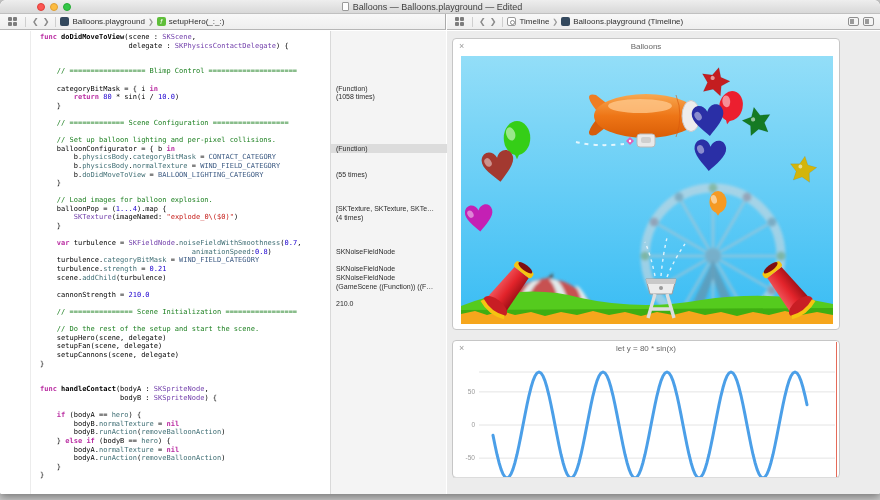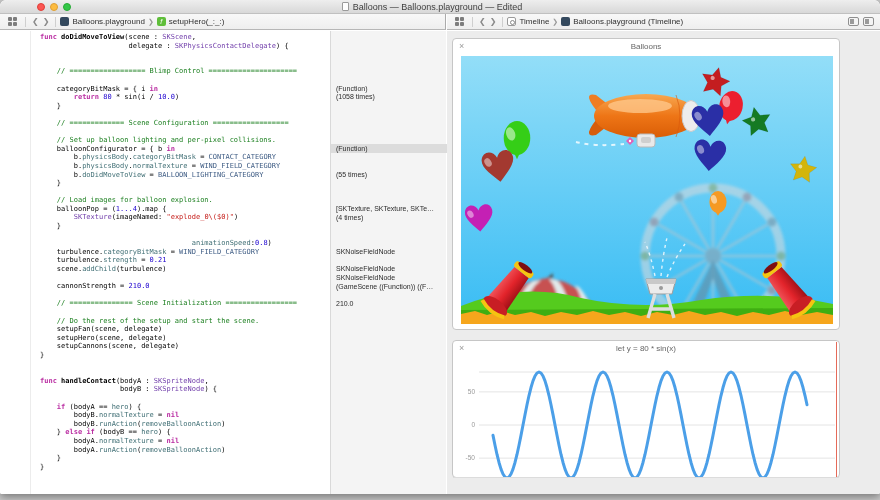--- a/index.html
+++ b/index.html
@@ -131,32 +131,33 @@
         <div class="line"><span class="cl-p">        b.</span><span class="cl-proj">physicsBody</span><span class="cl-p">.</span><span class="cl-proj">categoryBitMask</span><span class="cl-p"> = </span><span class="cl-const">CONTACT_CATEGORY</span></div>
         <div class="line"><span class="cl-p">        b.</span><span class="cl-proj">physicsBody</span><span class="cl-p">.</span><span class="cl-proj">normalTexture</span><span class="cl-p"> = </span><span class="cl-const">WIND_FIELD_CATEGORY</span></div>
         <div class="line"><span class="cl-p">        b.</span><span class="cl-proj">doDidMoveToView</span><span class="cl-p"> = </span><span class="cl-const">BALLOON_LIGHTING_CATEGORY</span></div>
         <div class="line"><span class="cl-p">    }</span></div>
         <div class="line"></div>
         <div class="line"><span class="cl-cmt">    // Load images for balloon explosion.</span></div>
         <div class="line"><span class="cl-p">    balloonPop = (</span><span class="cl-num">1...4</span><span class="cl-p">).map {</span></div>
         <div class="line"><span class="cl-p">        </span><span class="cl-type">SKTexture</span><span class="cl-p">(imageNamed: </span><span class="cl-str">"explode_0\($0)"</span><span class="cl-p">)</span></div>
         <div class="line"><span class="cl-p">    }</span></div>
         <div class="line"></div>
+        <div class="line"><span class="cl-p">    </span><span class="cl-kw">var </span><span class="cl-p">turbulence = </span><span class="cl-type">SKFieldNode</span><span class="cl-p">.</span><span class="cl-proj">noiseFieldWithSmoothness</span><span class="cl-p">(</span><span class="cl-num">0.7</span><span class="cl-p">,</span></div>
         <div class="line"><span class="cl-p">                                    </span><span class="cl-proj">animationSpeed</span><span class="cl-p">:</span><span class="cl-num">0.8</span><span class="cl-p">)</span></div>
         <div class="line"><span class="cl-p">    turbulence.</span><span class="cl-proj">categoryBitMask</span><span class="cl-p"> = </span><span class="cl-const">WIND_FIELD_CATEGORY</span></div>
         <div class="line"><span class="cl-p">    turbulence.</span><span class="cl-proj">strength</span><span class="cl-p"> = </span><span class="cl-num">0.21</span></div>
         <div class="line"><span class="cl-p">    scene.</span><span class="cl-proj">addChild</span><span class="cl-p">(turbulence)</span></div>
         <div class="line"></div>
         <div class="line"><span class="cl-p">    cannonStrength = </span><span class="cl-num">210.0</span></div>
         <div class="line"></div>
         <div class="line"><span class="cl-cmt">    // =============== Scene Initialization =================</span></div>
         <div class="line"></div>
         <div class="line"><span class="cl-cmt">    // Do the rest of the setup and start the scene.</span></div>
+        <div class="line"><span class="cl-p">    setupHero(scene, delegate)</span></div>
         <div class="line"><span class="cl-p">    setupFan(scene, delegate)</span></div>
-        <div class="line"><span class="cl-p">    setupHero(scene, delegate)</span></div>
         <div class="line"><span class="cl-p">    setupCannons(scene, delegate)</span></div>
         <div class="line"><span class="cl-p">}</span></div>
         <div class="line"></div>
         <div class="line"></div>
         <div class="line"><span class="cl-kw">func </span><span class="cl-fn">handleContact</span><span class="cl-p">(bodyA : </span><span class="cl-type">SKSpriteNode</span><span class="cl-p">,</span></div>
         <div class="line"><span class="cl-p">                   bodyB : </span><span class="cl-type">SKSpriteNode</span><span class="cl-p">) {</span></div>
         <div class="line"></div>
         <div class="line"><span class="cl-p">    </span><span class="cl-kw">if</span><span class="cl-p"> (bodyA == </span><span class="cl-proj">hero</span><span class="cl-p">) {</span></div>
         <div class="line"><span class="cl-p">        bodyB.</span><span class="cl-proj">normalTexture</span><span class="cl-p"> = </span><span class="cl-kw">nil</span></div>
         <div class="line"><span class="cl-p">        bodyB.</span><span class="cl-proj">runAction</span><span class="cl-p">(</span><span class="cl-proj">removeBalloonAction</span><span class="cl-p">)</span></div>

